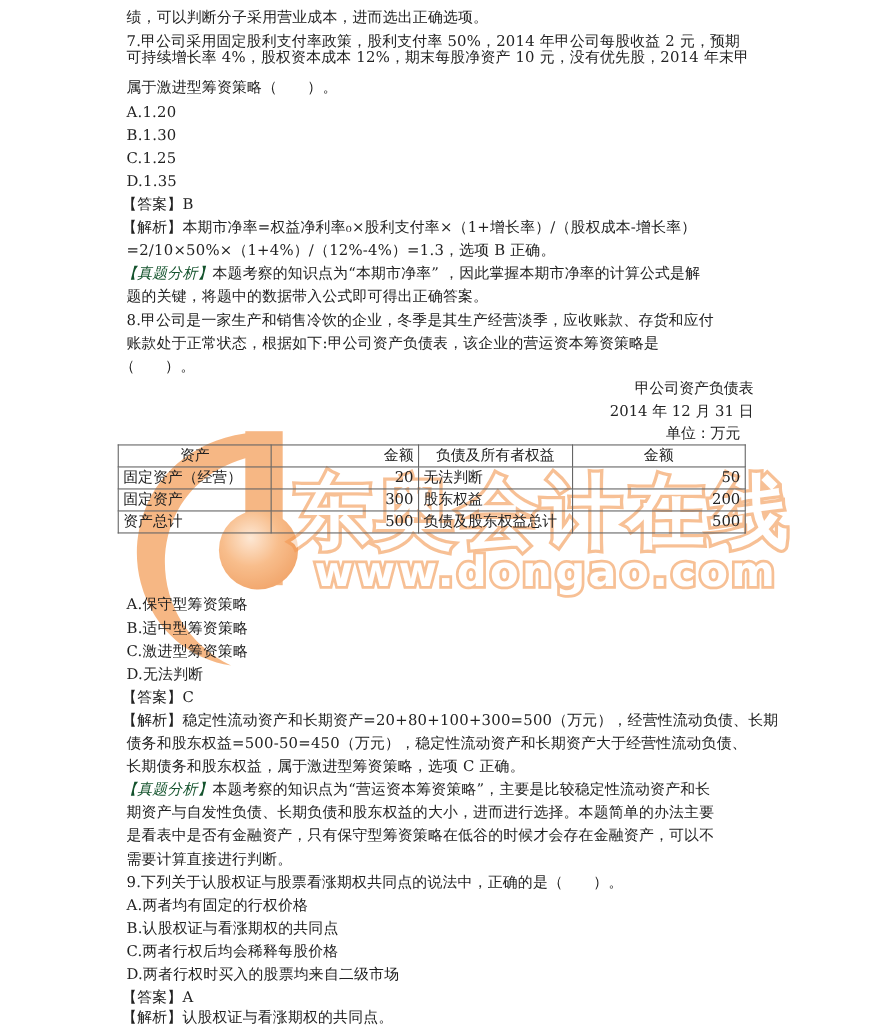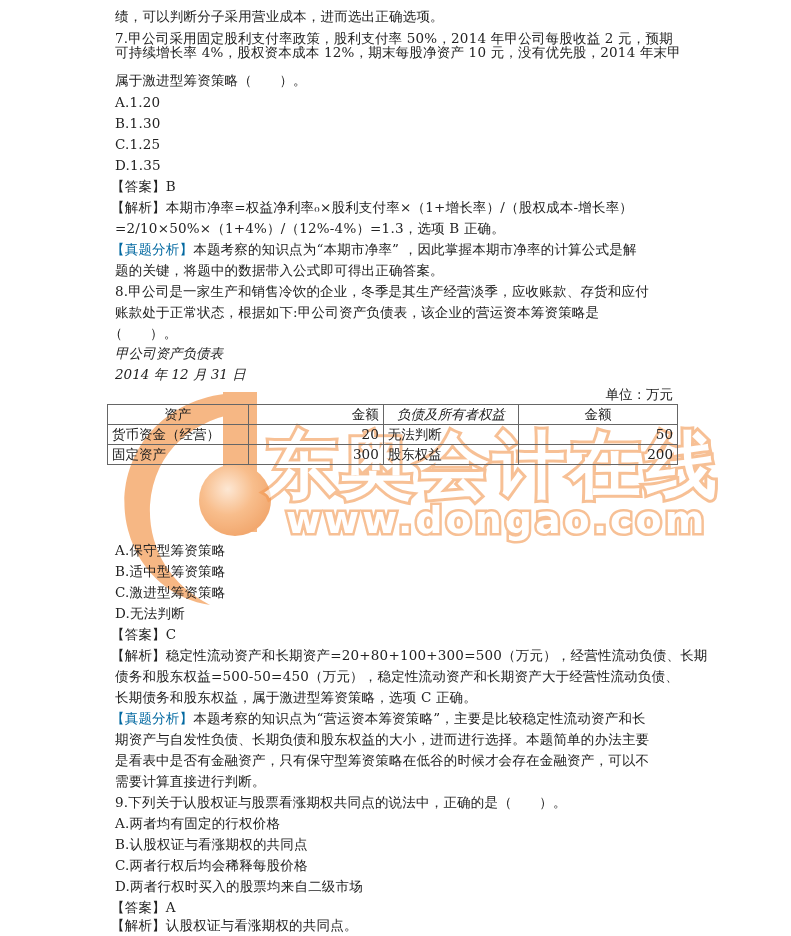--- a/index.html
+++ b/index.html
@@ -23,29 +23,28 @@
       width: 570px;
     }
     .line {
       position: absolute;
       left: 0;
       white-space: nowrap;
       line-height: 20px;
       height: 21px;
       letter-spacing: 0.2px;
     }
-    .red { color: #0369a1; }
+    .red { color: #14532d; font-style: italic; }
     .center-line {
       position: absolute;
       left: 0;
       width: 570px;
-      text-align: left;
+      text-align: right;
       white-space: nowrap;
       line-height: 20px;
-      font-style: italic;
     }
     .unit {
       position: absolute;
       right: 12px;
       white-space: nowrap;
       line-height: 20px;
     }
     
     .wm {
       position: absolute;
@@ -71,21 +70,21 @@
       font-weight: normal;
       line-height: 19px;
       white-space: nowrap;
       background: transparent;
     }
     .bs-table th { text-align: center; }
     .bs-table th.amt-right { text-align: right; }
     .bs-table td.num { text-align: right; }
     .c1 { width: 121px; }
     .c2 { width: 116px; }
-    .c3 { width: 116px; font-style: italic; }
+    .c3 { width: 116px; }
     .c4 { width: 138px; }
     .text-layer { position: absolute; left:0; top:0; z-index: 3; }
   </style>
 </head>
 <body>
 
 <svg class="wm" viewBox="0 0 791 936" xmlns="http://www.w3.org/2000/svg">
   <g opacity="0.75">
 
     <path d="M232 393 C150 400 112 470 128 530 C140 575 175 600 210 605 C170 585 148 548 150 505 C154 450 195 418 245 412 Z" fill="#f4a05c"></path>
@@ -180,26 +179,32 @@
     <thead>
       <tr>
         <th class="c1">资产</th>
         <th class="c2 amt-right">金额</th>
         <th class="c3">负债及所有者权益</th>
         <th class="c4">金额</th>
       </tr>
     </thead>
     <tbody>
       <tr>
-        <td>货币资金（经营）</td>
+        <td>固定资产（经营）</td>
         <td class="num">20</td>
         <td>无法判断</td>
         <td class="num">50</td>
       </tr>
       <tr>
         <td>固定资产</td>
         <td class="num">300</td>
         <td>股东权益</td>
         <td class="num">200</td>
       </tr>
+      <tr>
+        <td>资产总计</td>
+        <td class="num">500</td>
+        <td>负债及股东权益总计</td>
+        <td class="num">500</td>
+      </tr>
     </tbody>
   </table>
 </div>
 
 </body></html>

